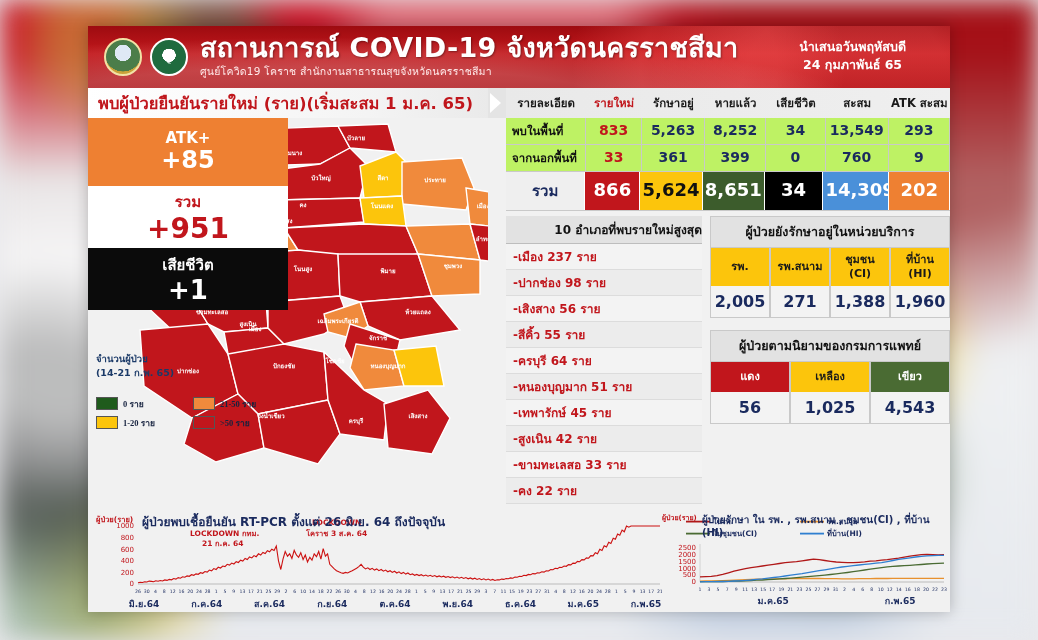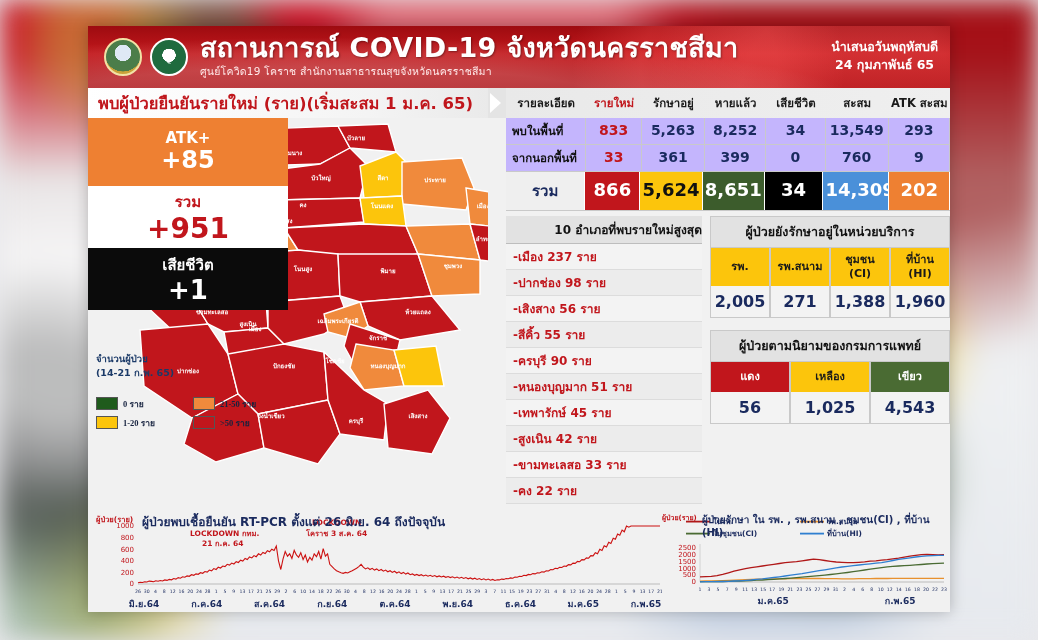--- a/index.html
+++ b/index.html
@@ -67,21 +67,21 @@
   .hdr-txt { margin-left: 12px; }
   .hdr-title {
     color: #fff; font-size: 27px; font-weight: bold;
     letter-spacing: .3px; line-height: 1.05;
     text-shadow: 1px 1px 2px rgba(0,0,0,.35);
   }
   .hdr-sub {
     color: #ffe9e9; font-size: 10.5px; margin-top: 1px; letter-spacing: .2px;
   }
   .hdr-date {
-    position: absolute; right: 12px; top: 12px;
+    position: absolute; right: 44px; top: 12px;
     text-align: center; color: #fff;
     font-size: 12.5px; line-height: 1.45; font-weight: bold;
   }
 
   
   .body { position: relative; height: 524px; }
 
   
   .lead {
     position: absolute; left: 0; top: 0; width: 400px; height: 30px;
@@ -155,21 +155,21 @@
     display: flex; align-items: center;
     background: linear-gradient(90deg,#e9e9e9 0%, #efefef 100%);
   }
   .th { text-align: center; font-size: 11.5px; font-weight: bold; color: #1a1a1a; }
   .th.new { color: #c1161c; }
 
   .tbl { position: absolute; left: 418px; top: 30px; width: 444px; }
   .trow { display: flex; border-bottom: 1px solid #c9c9c9; }
   .trow .td {
     text-align: center; font-size: 14px; font-weight: bold; color: #1a2a5e;
-    padding: 4px 2px; border-right: 1px solid #c9c9c9; background: #c4b5fd;
+    padding: 4px 2px; border-right: 1px solid #c9c9c9; background: #bef264;
   }
   .trow .td:first-child { font-size: 11.5px; color: #111; text-align: left; padding-left: 6px; }
   .trow .td.newv { color: #c1161c; }
   .trow.sum .td {
     color: #fff; font-size: 18px; padding: 7px 2px; border-right: 1px solid #fff;
   }
   .trow.sum .td.lbl { background: #efefef; color: #1a2a5e; font-size: 15px; text-align: center; }
 
   
   .top10 { position: absolute; left: 418px; top: 128px; width: 196px; }
@@ -410,21 +410,21 @@
         </div>
       </div>
 
     <div class="top10">
       <div class="top10-h">10 อำเภอที่พบรายใหม่สูงสุด</div>
       <div id="top10-list">
           <div class="top10-i">-เมือง  237 ราย</div>
           <div class="top10-i">-ปากช่อง 98 ราย</div>
           <div class="top10-i">-เสิงสาง 56 ราย</div>
           <div class="top10-i">-สีคิ้ว  55 ราย</div>
-          <div class="top10-i">-ครบุรี  90 ราย</div>
+          <div class="top10-i">-ครบุรี  64 ราย</div>
           <div class="top10-i">-หนองบุญมาก 51 ราย</div>
           <div class="top10-i">-เทพารักษ์ 45 ราย</div>
           <div class="top10-i">-สูงเนิน  42 ราย</div>
           <div class="top10-i">-ขามทะเลสอ 33 ราย</div>
           <div class="top10-i">-คง  22 ราย</div>
         </div>
     </div>
 
     <div class="panelA">
       <div class="panel-h">ผู้ป่วยยังรักษาอยู่ในหน่วยบริการ</div>

